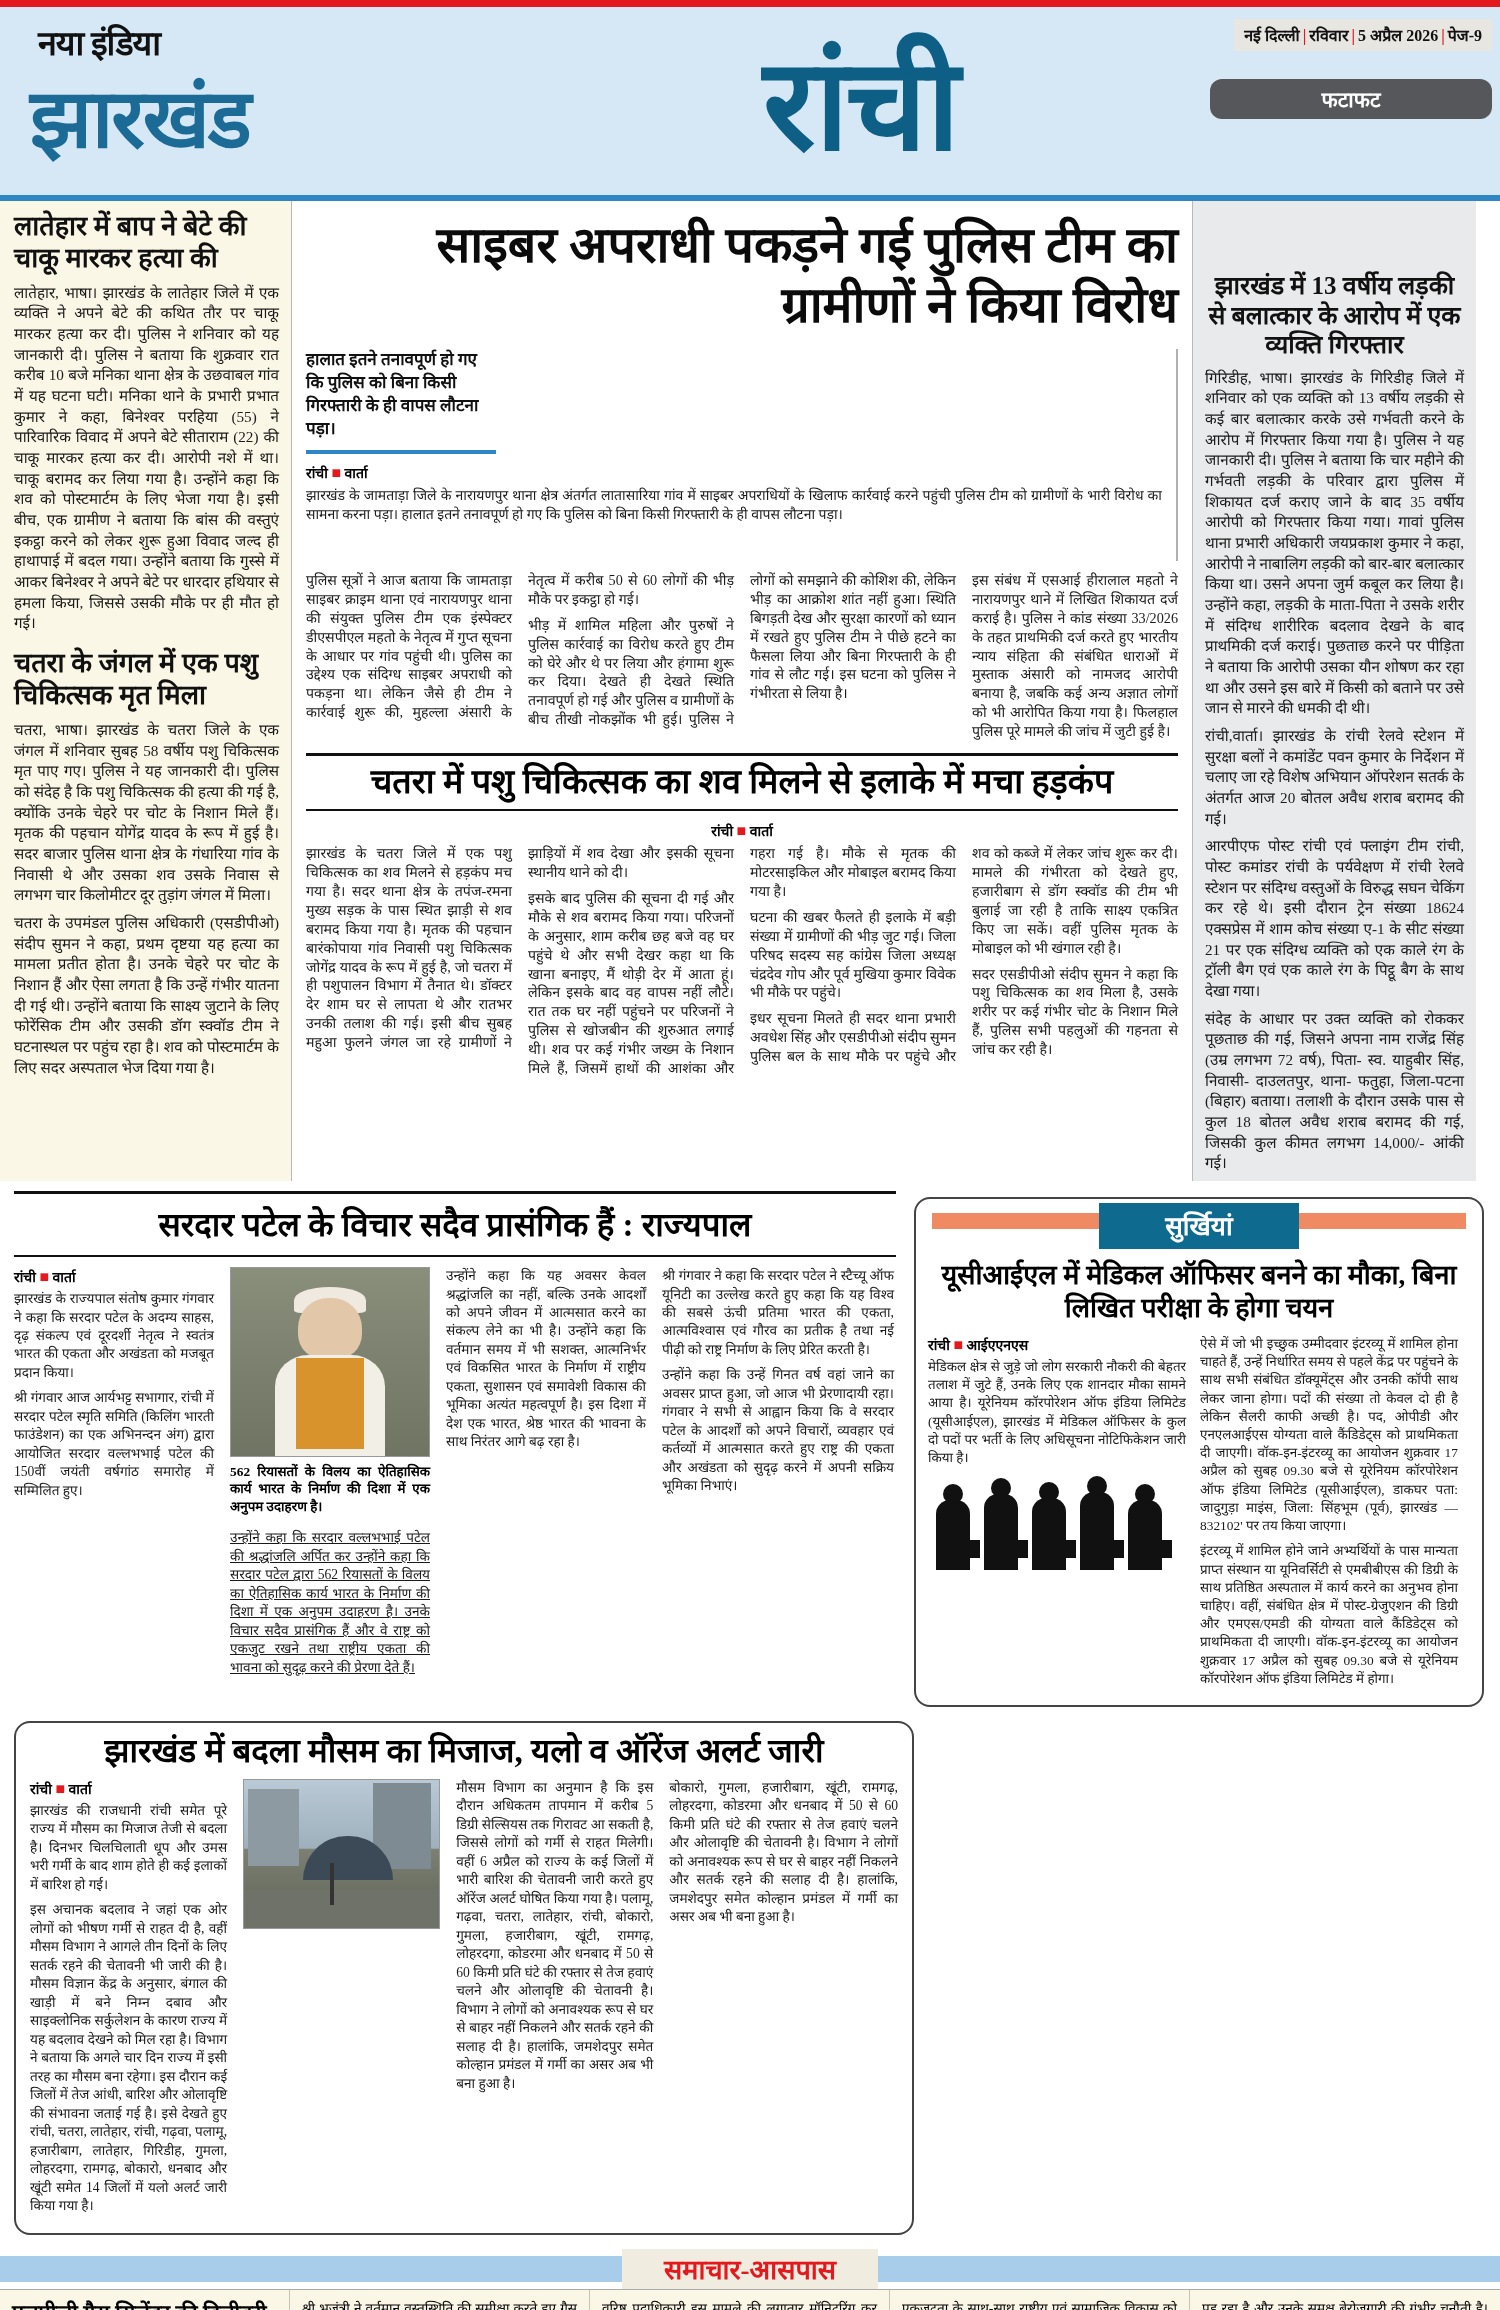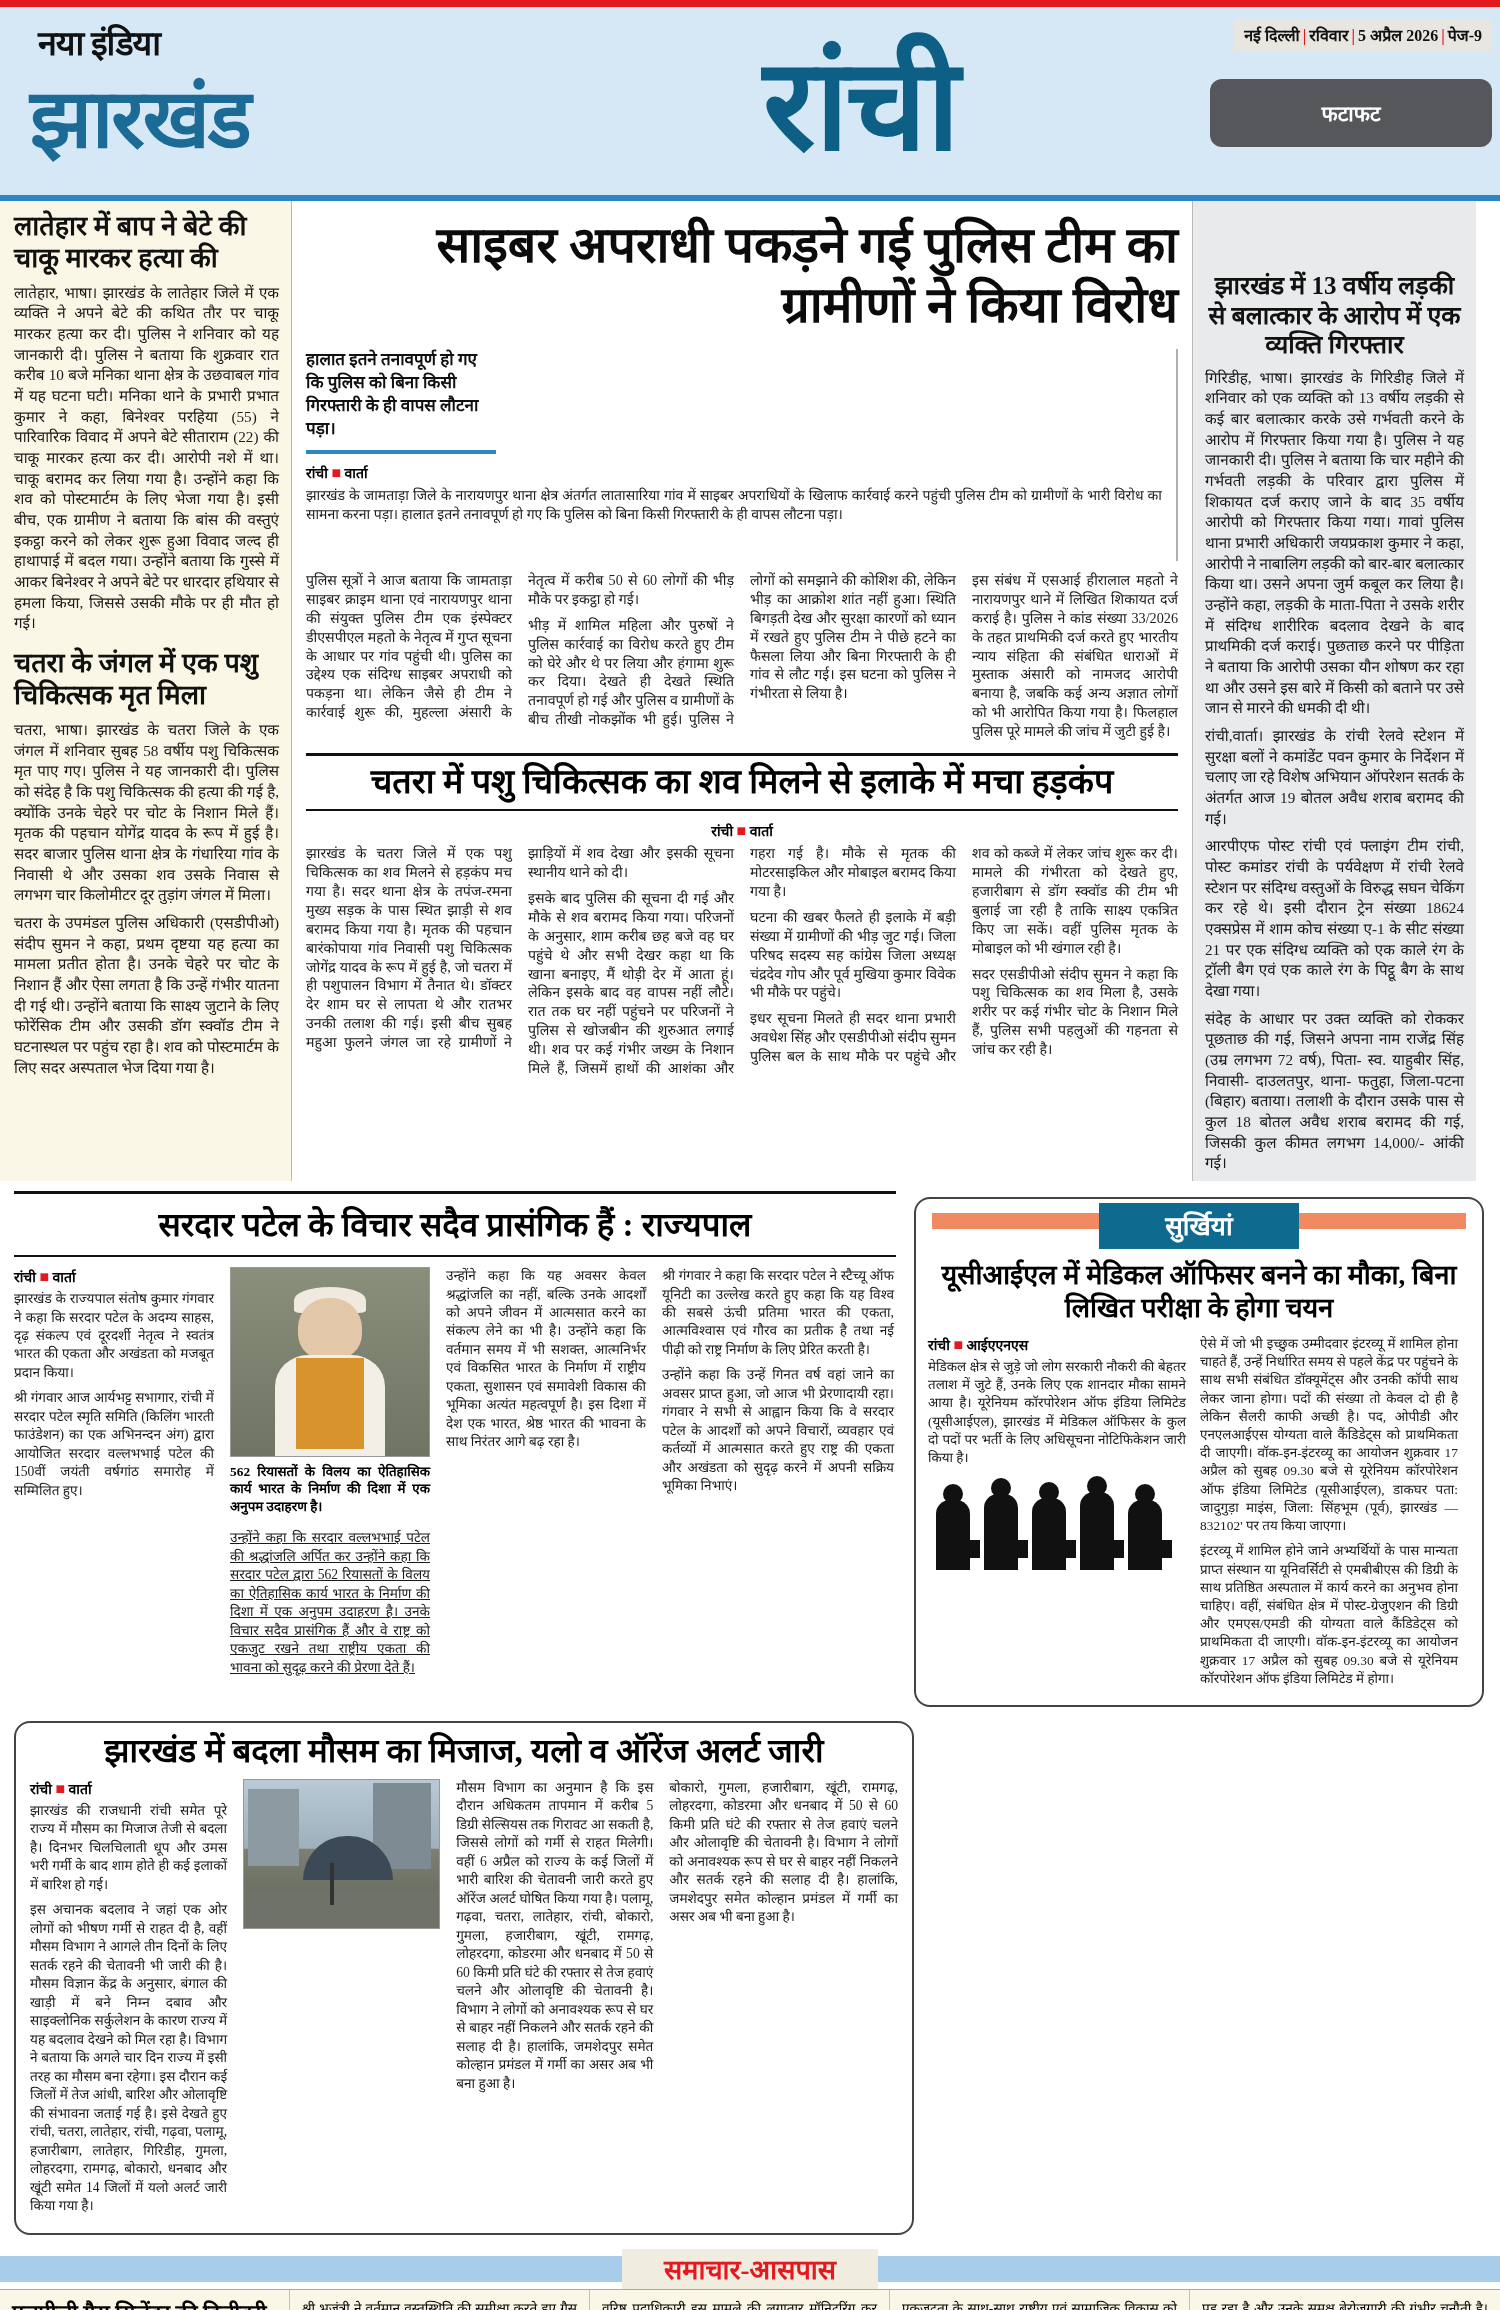--- a/index.html
+++ b/index.html
@@ -51,21 +51,21 @@
     font-size:16px; font-weight:bold; color:#111;
     white-space:nowrap;
   }
   .dateline .sep { color:#e3191e; font-weight:bold; padding:0 3px; }
 
   .fatafat-pill {
     position:absolute; right:8px; top:72px; width:282px;
     background:#55575a; color:#fff;
     border-radius:12px;
     text-align:center; font-size:21px; font-weight:bold;
-    padding:20px 0;
+    padding:6px 0;
   }
 
   
   .blue-band { height:6px; background:#2e86c4; width:100%; }
 
   
   .body-wrap { display:flex; width:1500px; }
   .col-left  { width:292px; background:#fbf7e6; border-right:1px solid #b9b9b9; padding:10px 12px 0 14px; }
   .col-mid   { width:900px; padding:10px 14px 0 14px; background:#fff;}
   .col-right { width:284px; background:#e8eaec; border-left:1px solid #b9b9b9; padding:4px 12px 0 12px; }
@@ -296,21 +296,21 @@
         <p class="para">घटना की खबर फैलते ही इलाके में बड़ी संख्या में ग्रामीणों की भीड़ जुट गई। जिला परिषद सदस्य सह कांग्रेस जिला अध्यक्ष चंद्रदेव गोप और पूर्व मुखिया कुमार विवेक भी मौके पर पहुंचे।</p>
         <p class="para">इधर सूचना मिलते ही सदर थाना प्रभारी अवधेश सिंह और एसडीपीओ संदीप सुमन पुलिस बल के साथ मौके पर पहुंचे और शव को कब्जे में लेकर जांच शुरू कर दी। मामले की गंभीरता को देखते हुए, हजारीबाग से डॉग स्क्वॉड की टीम भी बुलाई जा रही है ताकि साक्ष्य एकत्रित किए जा सकें। वहीं पुलिस मृतक के मोबाइल को भी खंगाल रही है।</p>
         <p class="para">सदर एसडीपीओ संदीप सुमन ने कहा कि पशु चिकित्सक का शव मिला है, उसके शरीर पर कई गंभीर चोट के निशान मिले हैं, पुलिस सभी पहलुओं की गहनता से जांच कर रही है।</p>
       </div>
     </div>
 
     <div class="col-right">
       <h2 class="hl hl-right" style="margin-top:66px;">झारखंड में 13 वर्षीय लड़की से बलात्कार के आरोप में एक व्यक्ति गिरफ्तार</h2>
       <p class="para">गिरिडीह, भाषा। झारखंड के गिरिडीह जिले में शनिवार को एक व्यक्ति को 13 वर्षीय लड़की से कई बार बलात्कार करके उसे गर्भवती करने के आरोप में गिरफ्तार किया गया है। पुलिस ने यह जानकारी दी। पुलिस ने बताया कि चार महीने की गर्भवती लड़की के परिवार द्वारा पुलिस में शिकायत दर्ज कराए जाने के बाद 35 वर्षीय आरोपी को गिरफ्तार किया गया। गावां पुलिस थाना प्रभारी अधिकारी जयप्रकाश कुमार ने कहा, आरोपी ने नाबालिग लड़की को बार-बार बलात्कार किया था। उसने अपना जुर्म कबूल कर लिया है। उन्होंने कहा, लड़की के माता-पिता ने उसके शरीर में संदिग्ध शारीरिक बदलाव देखने के बाद प्राथमिकी दर्ज कराई। पुछताछ करने पर पीड़िता ने बताया कि आरोपी उसका यौन शोषण कर रहा था और उसने इस बारे में किसी को बताने पर उसे जान से मारने की धमकी दी थी।</p>
 
-      <p class="para">रांची,वार्ता। झारखंड के रांची रेलवे स्टेशन में सुरक्षा बलों ने कमांडेंट पवन कुमार के निर्देशन में चलाए जा रहे विशेष अभियान ऑपरेशन सतर्क के अंतर्गत आज 19 बोतल अवैध शराब बरामद की गई।</p>
+      <p class="para">रांची,वार्ता। झारखंड के रांची रेलवे स्टेशन में सुरक्षा बलों ने कमांडेंट पवन कुमार के निर्देशन में चलाए जा रहे विशेष अभियान ऑपरेशन सतर्क के अंतर्गत आज 20 बोतल अवैध शराब बरामद की गई।</p>
       <p class="para">आरपीएफ पोस्ट रांची एवं फ्लाइंग टीम रांची, पोस्ट कमांडर रांची के पर्यवेक्षण में रांची रेलवे स्टेशन पर संदिग्ध वस्तुओं के विरुद्ध सघन चेकिंग कर रहे थे। इसी दौरान ट्रेन संख्या 18624 एक्सप्रेस में शाम कोच संख्या ए-1 के सीट संख्या 21 पर एक संदिग्ध व्यक्ति को एक काले रंग के ट्रॉली बैग एवं एक काले रंग के पिट्ठू बैग के साथ देखा गया।</p>
       <p class="para">संदेह के आधार पर उक्त व्यक्ति को रोककर पूछताछ की गई, जिसने अपना नाम राजेंद्र सिंह (उम्र लगभग 72 वर्ष), पिता- स्व. याहुबीर सिंह, निवासी- दाउलतपुर, थाना- फतुहा, जिला-पटना (बिहार) बताया। तलाशी के दौरान उसके पास से कुल 18 बोतल अवैध शराब बरामद की गई, जिसकी कुल कीमत लगभग 14,000/- आंकी गई।</p>
     </div>
   </div>
 
   <div style="display:flex; width:1500px; padding:0 14px;">
     <div style="width:900px; padding-right:18px;">
       <div class="sec-head-2">सरदार पटेल के विचार सदैव प्रासंगिक हैं : राज्यपाल</div>
       <div style="display:flex; gap:16px;">
         <div style="width:200px;">

